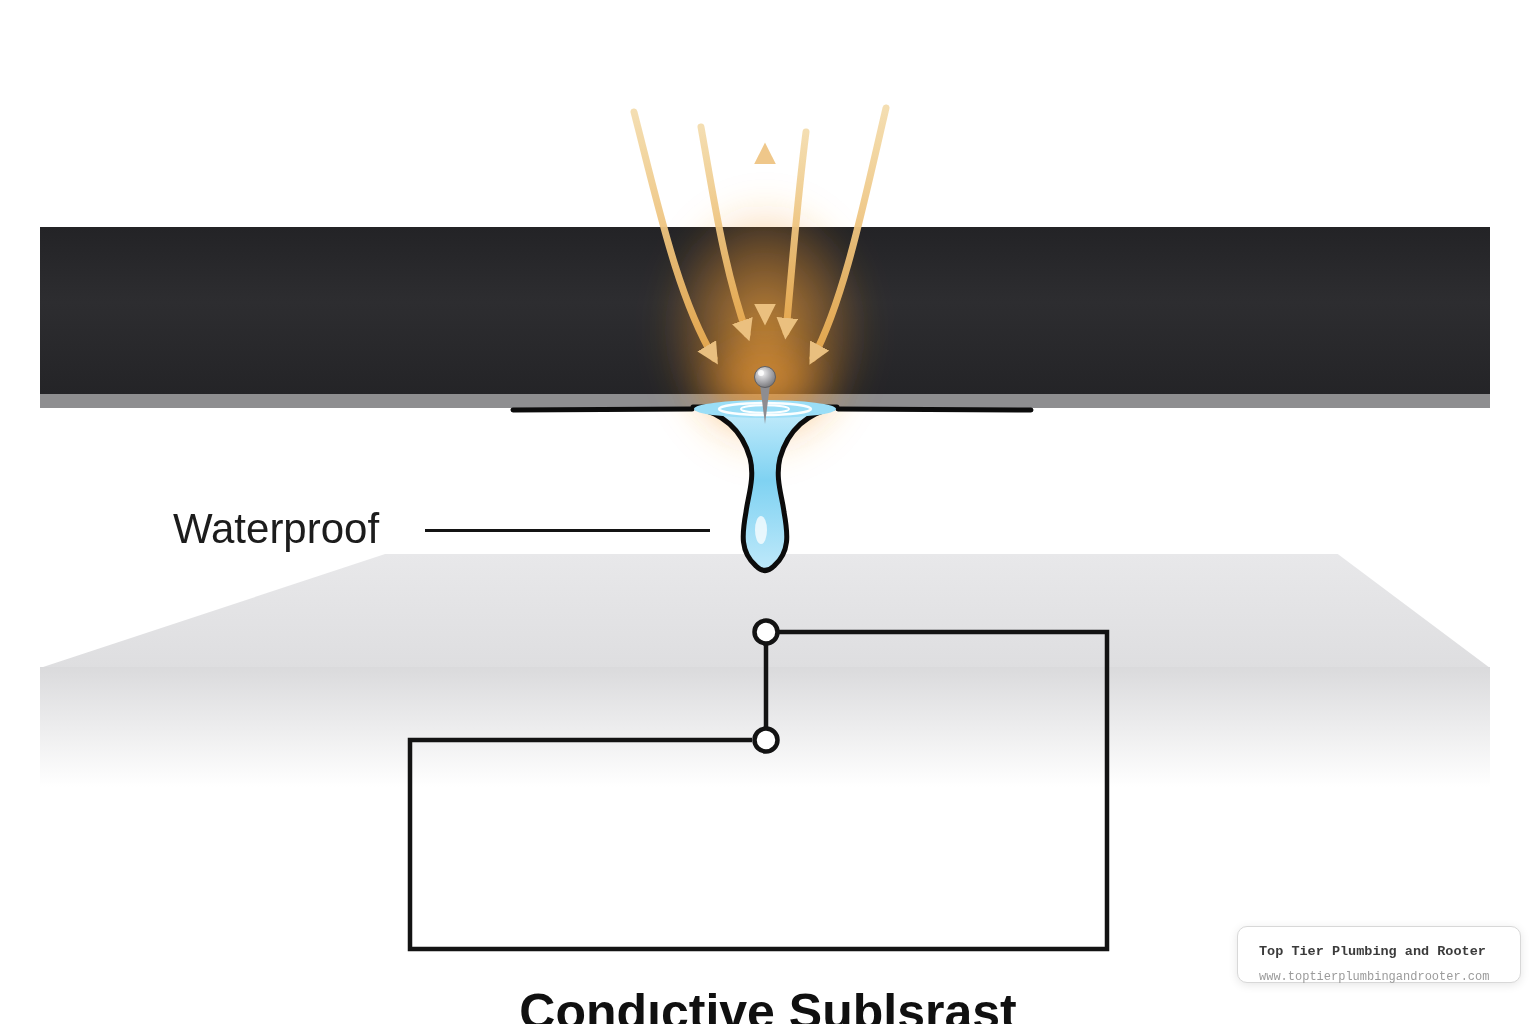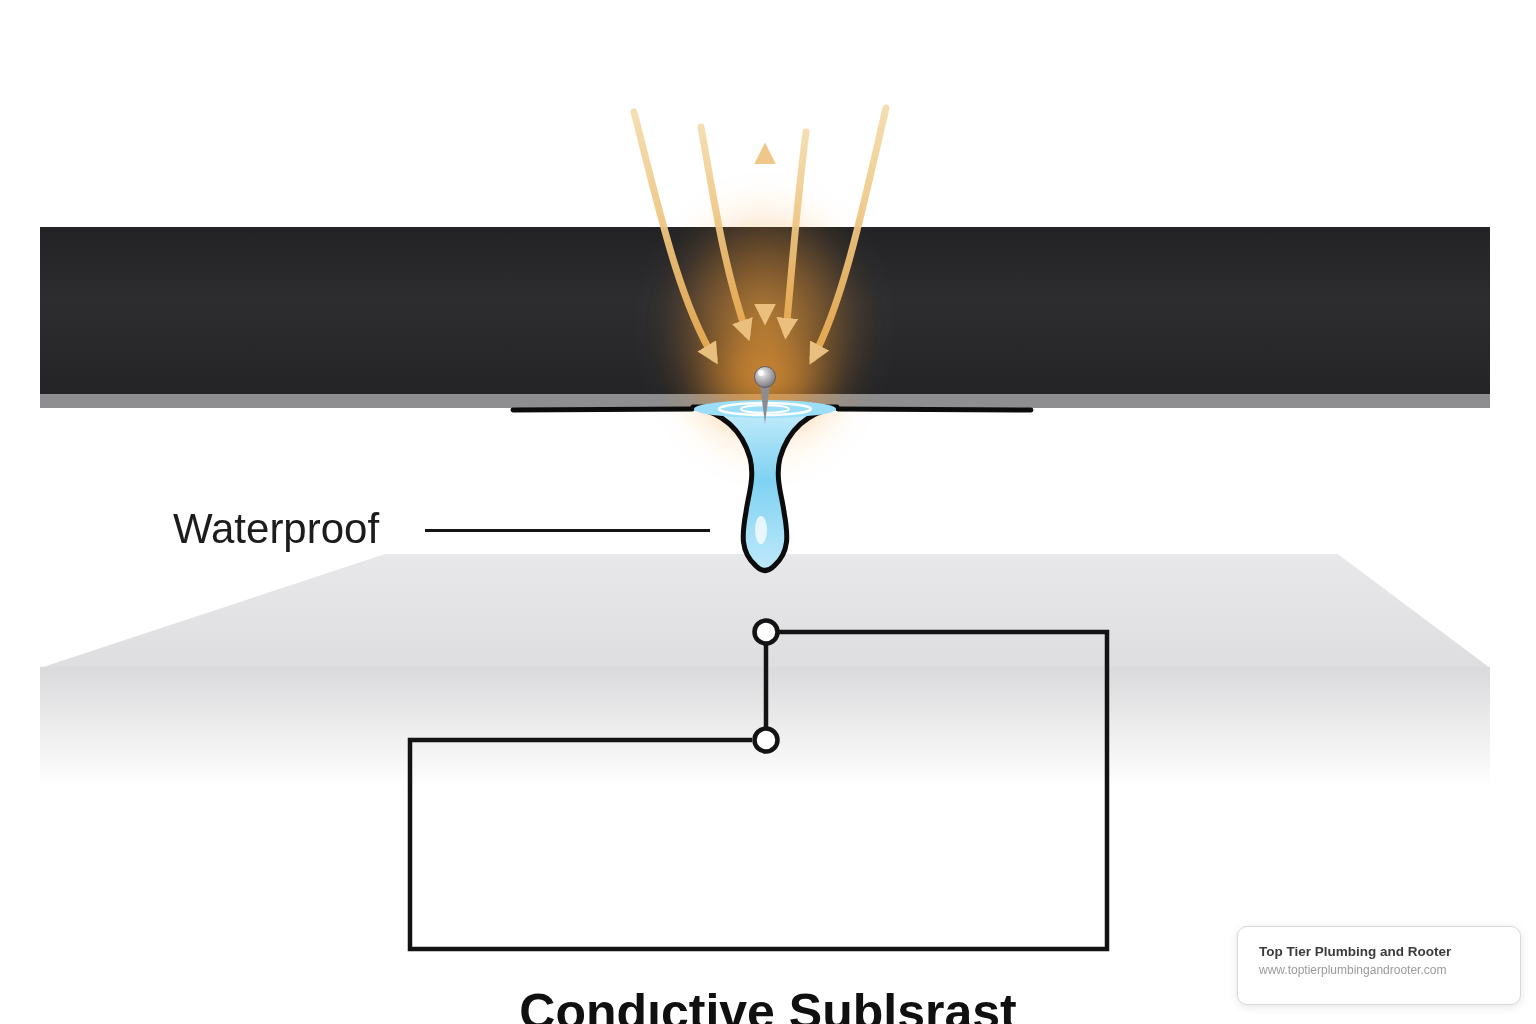--- a/index.html
+++ b/index.html
@@ -82,36 +82,37 @@
     width: 1536px;
     text-align: center;
     font-size: 50px;
     font-weight: 600;
     color: #101010;
     z-index: 4;
   }
   .watermark {
     position: absolute;
     left: 1237px; top: 926px;
-    width: 284px; height: 79px;
+    width: 284px; height: 57px;
     background: #ffffff;
     border: 1px solid #d8d8d8;
     border-radius: 10px;
     box-shadow: 0 2px 10px rgba(0,0,0,0.10);
     padding: 17px 21px 0 21px;
     z-index: 6;
+    font-family: Liberation Mono, monospace;
   }
   .watermark-name {
     font-size: 13.5px;
     font-weight: 700;
     color: #3b3b3b;
     white-space: nowrap;
   }
   .watermark-url {
-    margin-top: 4px;
+    margin-top: 11px;
     font-size: 12px;
     color: #9b9b9b;
     white-space: nowrap;
   }
 </style>
 </head>
 <body>
 
 <div class="canvas">
 

